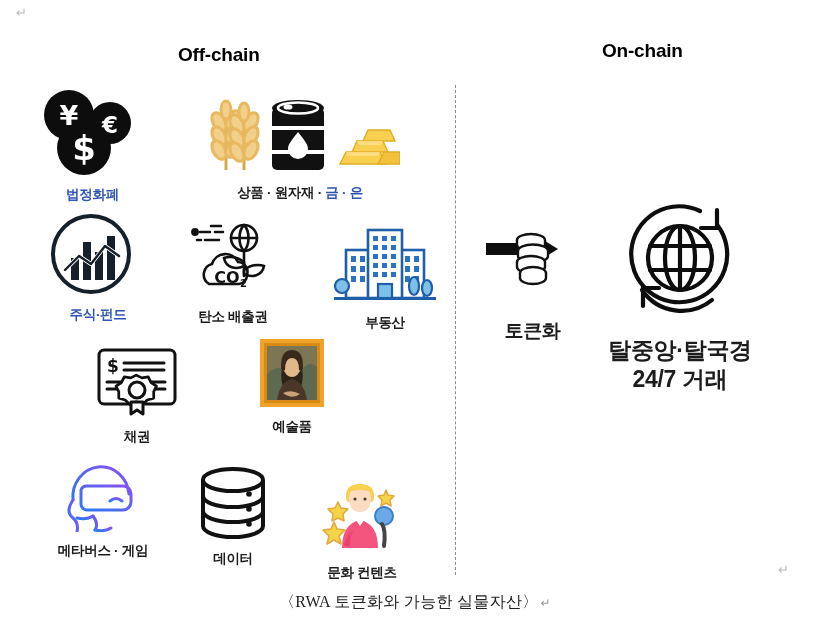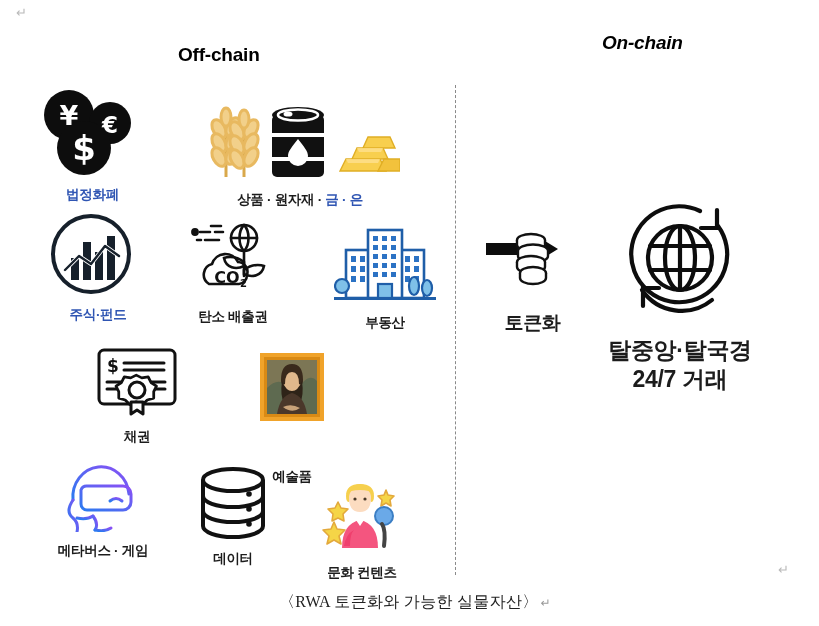--- a/index.html
+++ b/index.html
@@ -19,53 +19,53 @@
   }
   .pilcrow.tl{left:16px;top:6px;}
   .pilcrow.mr{left:778px;top:563px;}
 
   
   .col-title{
     position:absolute;font-weight:bold;color:#000000;
     font-size:19px;letter-spacing:-.2px;white-space:nowrap;
   }
   #offchain-title{left:178px;top:44px;}
-  #onchain-title{left:602px;top:32px;font-style:italic;}
+  #onchain-title{left:602px;top:40px;}
 
   
   .divider{
     position:absolute;left:455px;top:85px;width:0;height:490px;
     border-left:1.5px dashed #8a8a8a;
   }
 
   
   .cell{position:absolute;display:flex;flex-direction:column;align-items:center;}
   .cell .icon{display:block;}
   .cell .lbl{
     margin-top:6px;font-size:13.5px;font-weight:bold;color:#1c1c1c;
     white-space:nowrap;letter-spacing:-.3px;text-align:center;
   }
   .lbl.blue{color:#2f55b3;margin-left:14px;}
   .lbl .blue{color:#2f55b3;}
 
   
   #cell-fiat      {left:28px; top:88px; width:115px;}
-  #cell-commodity {left:190px;top:95px; width:220px;}
+  #cell-commodity {left:190px;top:88px; width:220px;}
   #cell-equity    {left:36px; top:212px;width:110px;justify-content:space-between;}
   #cell-carbon    {left:178px;top:222px;width:110px;}
   #cell-realestate{left:330px;top:222px;width:110px;}
   #cell-bond      {left:82px; top:344px;width:110px;}
-  #cell-art       {left:246px;top:352px;width:92px;gap:36px;}
+  #cell-art       {left:246px;top:338px;width:92px;}
   #cell-metaverse {left:38px; top:460px;width:130px;}
   #cell-data      {left:178px;top:466px;width:110px;}
   #cell-culture   {left:302px;top:480px;width:120px;}
 
   
   #cell-token {left:480px;top:230px;width:105px;}
-  #cell-token .lbl{font-size:19px;margin-top:20px;}
+  #cell-token .lbl{font-size:19px;margin-top:28px;}
   #cell-onchain{left:590px;top:196px;width:180px;}
   #cell-onchain .lbl{font-size:23px;line-height:1.25;margin-top:12px;}
 
   .arrow-wrap{position:absolute;left:486px;top:232px;}
 
   
   .caption{
     position:absolute;left:0;right:0;top:592px;text-align:center;
     font-family:"Liberation Serif","DejaVu Serif",serif;
     font-size:16px;color:#222;letter-spacing:.3px;padding-left:11px;

